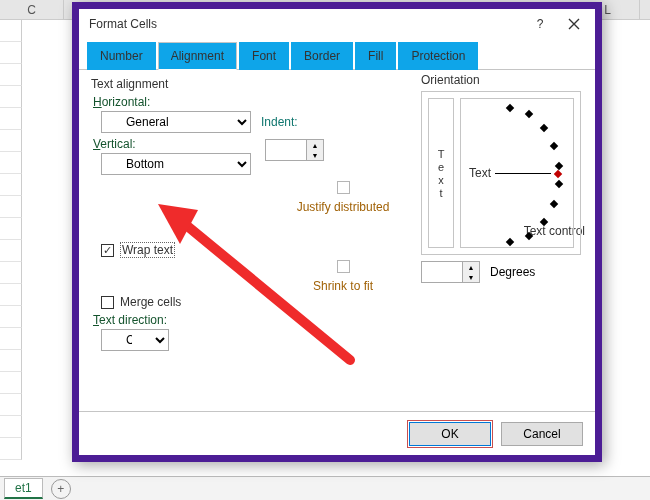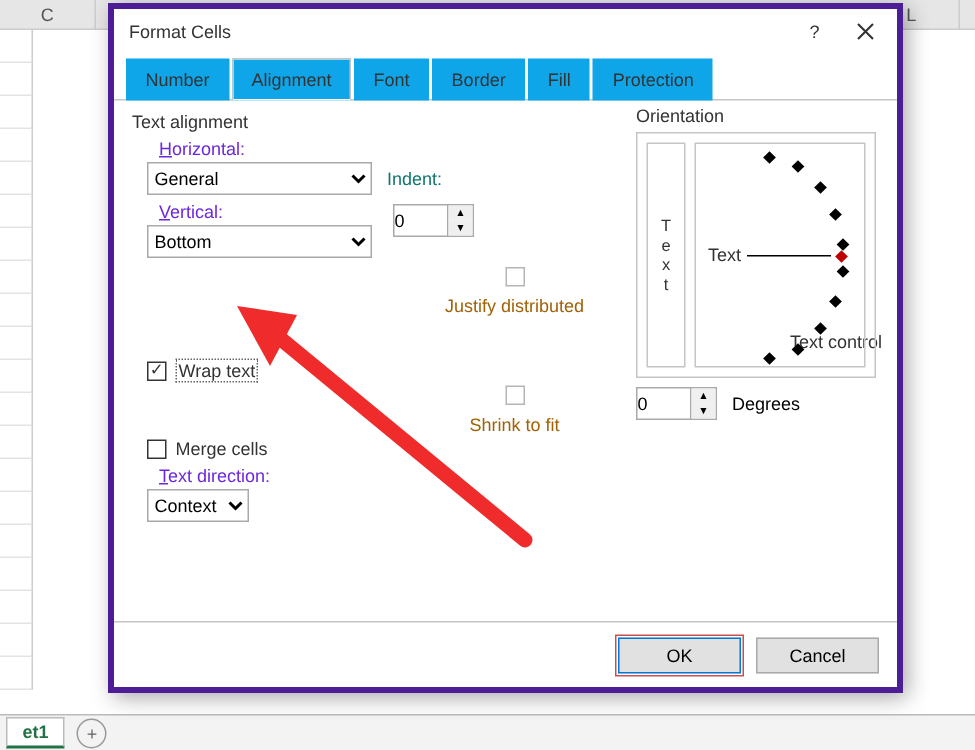--- a/index.html
+++ b/index.html
@@ -7,37 +7,37 @@
   body { width: 650px; height: 500px; background: #fff; overflow: hidden; position: relative; }
 
   
   .sheet-bg { position: absolute; inset: 0; background: #fff; }
   .col-head { position:absolute; top:0; left:0; right:0; height:20px; background:#e6e6e6; border-bottom:1px solid #ccc;}
   .col-head span{ display:inline-block; width:64px; text-align:center; color:#555; border-right:1px solid #ccc; line-height:20px;}
   .col-head .colL{ position:absolute; right:10px; top:0;}
   .row-head { position:absolute; top:20px; bottom:24px; left:0; width:22px; background:#fff;}
   .row-head div{ height:22px; border-bottom:1px solid #e3e3e3; border-right:1px solid #ccc;}
   .sheet-tab-bar{ position:absolute; left:0; right:0; bottom:0; height:24px; background:#f3f3f3; border-top:1px solid #bbb; display:flex; align-items:center; padding-left:4px;}
-  .sheet-tab{ background:#fff; border:1px solid #bbb; border-bottom:2px solid #217346; padding:2px 10px; color:#217346; font-weight:700;}
+  .sheet-tab{ background:#fff; border:1px solid #bbb; border-bottom:2px solid #217346; padding:2px 10px; color:#217346; font-weight:400;}
   .newsheet{ width:20px; height:20px; border:1px solid #999; border-radius:50%; margin-left:8px; display:flex; align-items:center; justify-content:center; color:#666;}
 
   
-  .dialog { position:absolute; left:72px; top:2px; width:530px; height:460px; background:#fff; border:4px solid #4c1d95; box-shadow:3px 3px 14px rgba(0,0,0,0.35);}
+  .dialog { position:absolute; left:72px; top:2px; width:530px; height:460px; background:#fff; border:7px solid #4c1d95; box-shadow:3px 3px 14px rgba(0,0,0,0.35);}
   .titlebar{ height:30px; background:#fff; display:flex; align-items:center; padding:0 4px 0 10px; color:#333;}
   .titlebar .title{ flex:1; }
   .titlebar .tb-btn{ width:34px; height:26px; display:flex; align-items:center; justify-content:center; color:#333;}
   .tabs{ display:flex; border-bottom:1px solid #c5c5c5; padding:0 8px; margin-top:2px;}
   .tab{ padding:6px 12px 6px; color:#333; border:1px solid transparent; border-bottom:none; margin-right:2px; position:relative; top:1px; background:#0ea5e9;}
   .tab.active{ border-color:#c5c5c5; border-bottom:1px solid #fff; }
   .content{ position:absolute; top:62px; left:10px; right:10px; bottom:46px; }
 
   .group-label{ color:#333; margin:6px 0 4px 2px;}
-  .field-label{ color:#6d28d9; margin:4px 0 2px 20px;}
+  .field-label{ color:#14532d; margin:4px 0 2px 4px;}
   .field-label .ul{ text-decoration: underline; }
-  select, input[type=text], .spinner input{ border:1px solid #a9a9a9; background:#fff; height:22px; padding:0 0;}
+  select, input[type=text], .spinner input{ border:1px solid #a9a9a9; background:#fff; height:22px; padding:0 20px;}
   .combo{ width:150px; height:22px; }
   .combo-sm{ width:68px; }
   .row{ display:flex; align-items:center; gap:10px; }
 
   .chkline{ display:flex; align-items:center; gap:6px; margin:2px 0 2px 12px; color:#333;}
   .chkline.disabled{ color:#a16207;flex-direction:column;}
   .chk{ width:13px; height:13px; border:1px solid #333; background:#fff; display:inline-flex; align-items:center; justify-content:center; font-size:10px; line-height:1;}
   .chkline.disabled .chk{ border-color:#b5b5b5;}
   .chk.checked::after{ content:"✓"; font-size:11px;}
 

